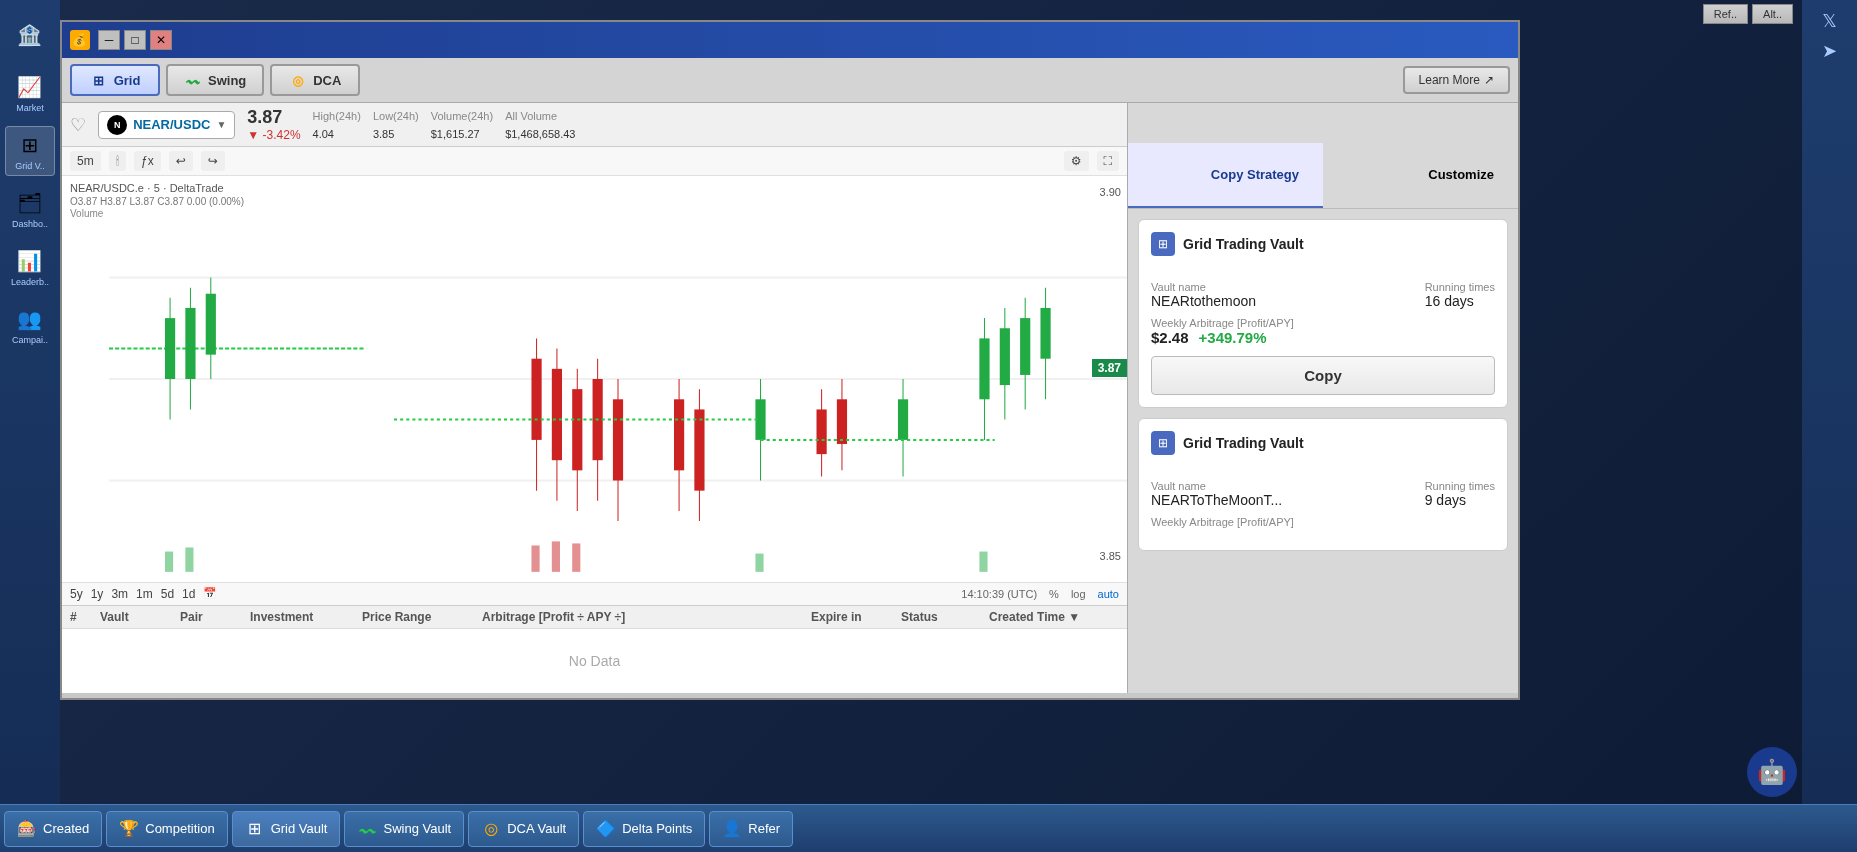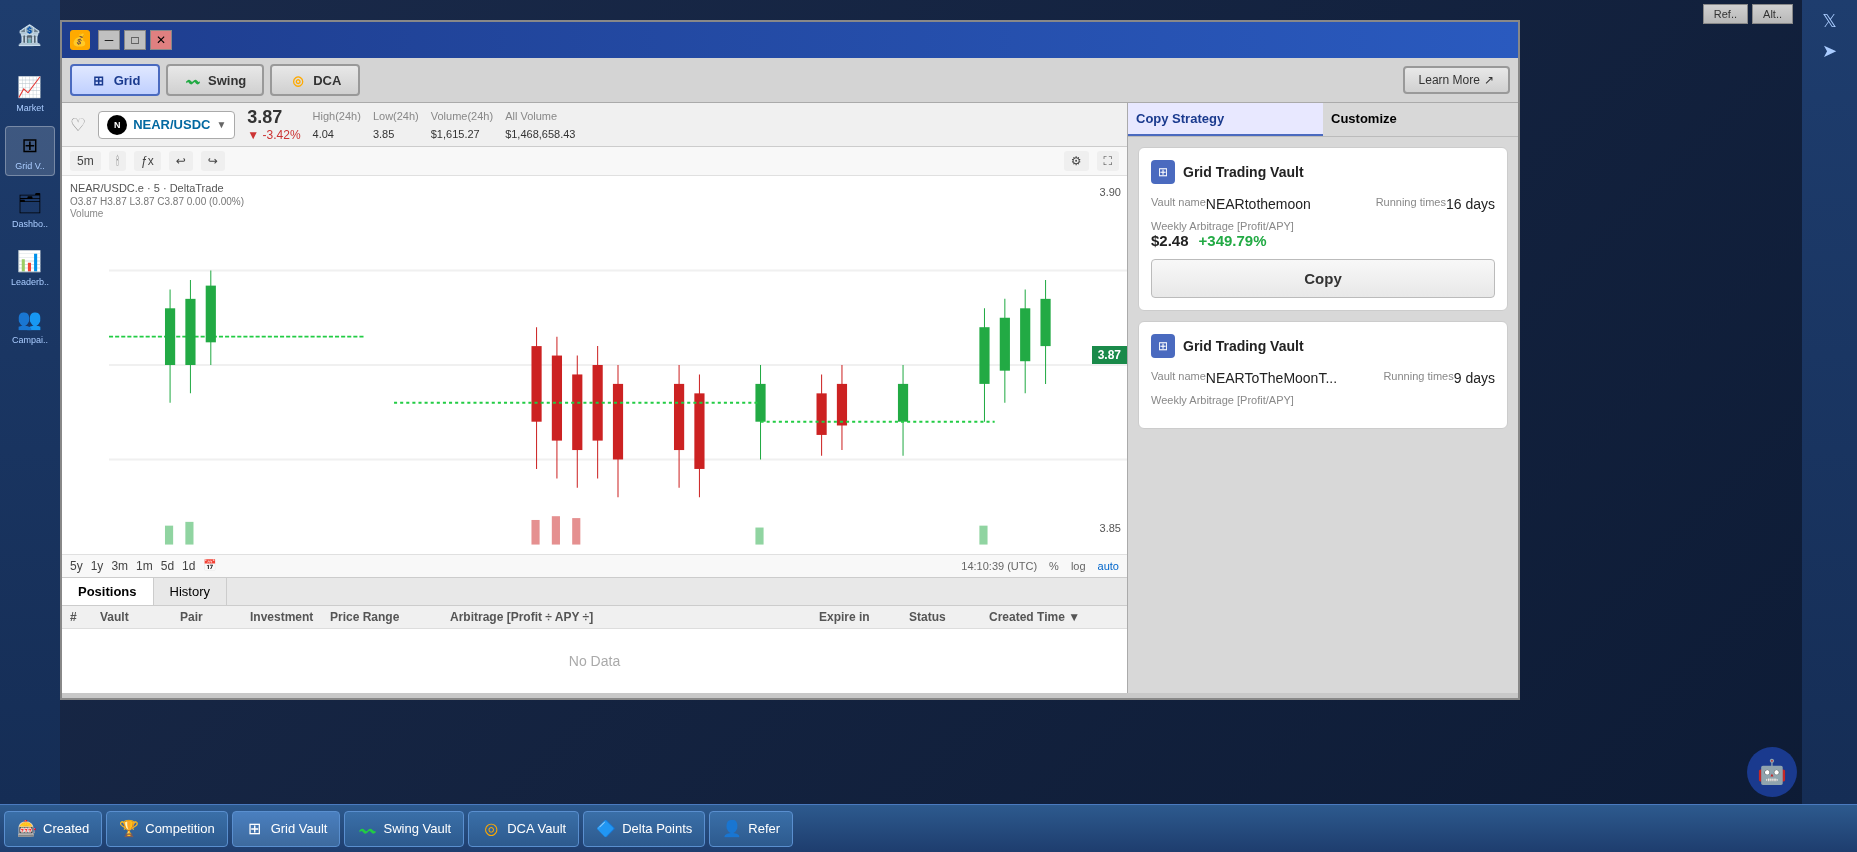--- a/index.html
+++ b/index.html
@@ -415,26 +415,27 @@
       flex-direction: column;
     }
 
     .panel-tabs {
       display: flex;
       border-bottom: 1px solid #bbb;
     }
 
     .panel-tab {
       flex: 1;
-      padding: 8px;
-      text-align: left;
+      padding: 24px;
+      text-align: right;
       cursor: pointer;
       font-size: 13px;
       font-weight: 600;
       border-bottom: 2px solid transparent;
+      margin-top: 40px;
     }
 
     .panel-tab.active {
       background: #e8e8ff;
       border-bottom-color: #4a6abf;
       color: #1a3a8e;
     }
 
     .panel-content {
       flex: 1;
@@ -478,20 +479,22 @@
     }
 
     .vault-info-row {
       display: flex;
       justify-content: space-between;
       margin-bottom: 8px;
     }
 
     .vault-info-block {
       display: flex;
+      flex-direction: column;
+      margin-top: 13px;
     }
 
     .vault-info-label {
       font-size: 11px;
       color: #888;
     }
 
     .vault-info-value {
       font-size: 14px;
       color: #222;
@@ -815,34 +818,30 @@
           </div>
           <div style="display:flex;gap:12px;align-items:center;">
             <span>14:10:39 (UTC)</span>
             <span style="cursor:pointer;">%</span>
             <span style="cursor:pointer;">log</span>
             <span style="cursor:pointer;color:#0066cc;">auto</span>
           </div>
         </div>
 
         <div class="data-section">
-          <div class="data-tabs">
-            <div class="data-tab active">Positions</div>
-            <div class="data-tab">History</div>
-          </div>
           <div class="data-table-header">
             <div class="dt-col" style="width:30px;">#</div>
             <div class="dt-col" style="width:80px;">Vault</div>
             <div class="dt-col" style="width:70px;">Pair</div>
-            <div class="dt-col" style="width:80px;">Investment</div>
+            <div class="dt-col" style="width:112px;">Investment</div>
             <div class="dt-col" style="width:120px;">Price Range</div>
             <div class="dt-col" style="flex:1;">Arbitrage [Profit ÷ APY ÷]</div>
             <div class="dt-col" style="width:90px;">Expire in</div>
             <div class="dt-col" style="width:80px;">Status</div>
-            <div class="dt-col" style="width:130px;">Created Time ▼</div>
+            <div class="dt-col" style="width:130px;margin-left:8px;">Created Time ▼</div>
           </div>
           <div class="no-data">No Data</div>
         </div>
       </div>
 
       <div class="right-panel">
         <div class="panel-tabs">
           <div class="panel-tab active">Copy Strategy</div>
           <div class="panel-tab">Customize</div>
         </div>

